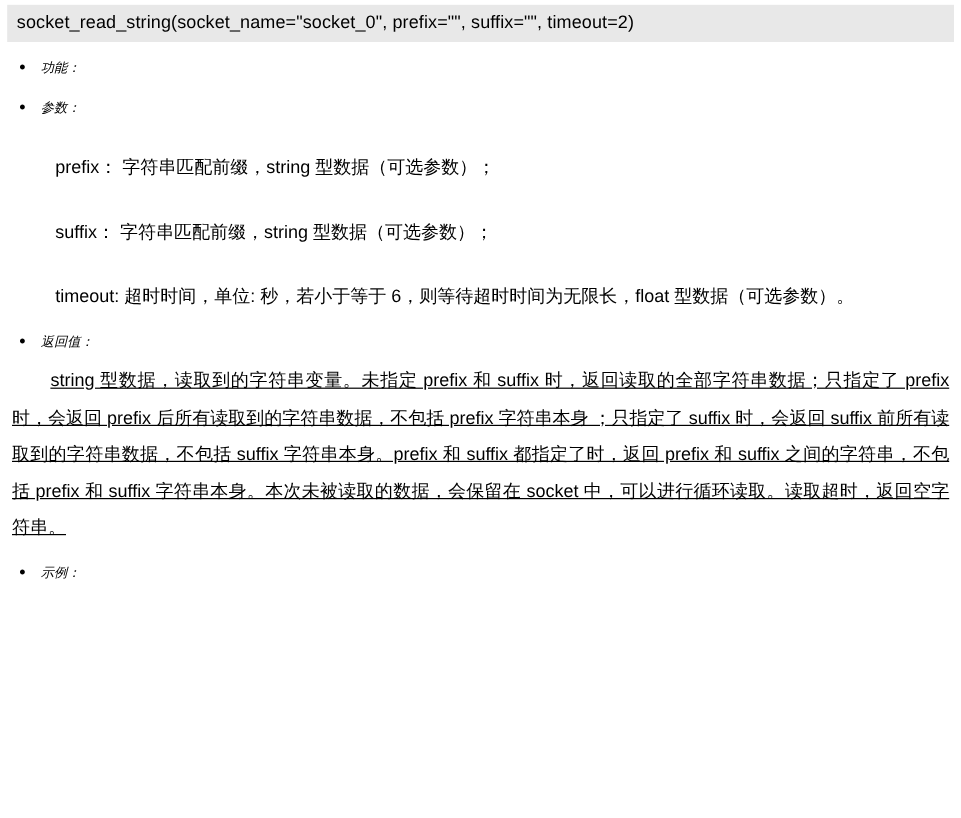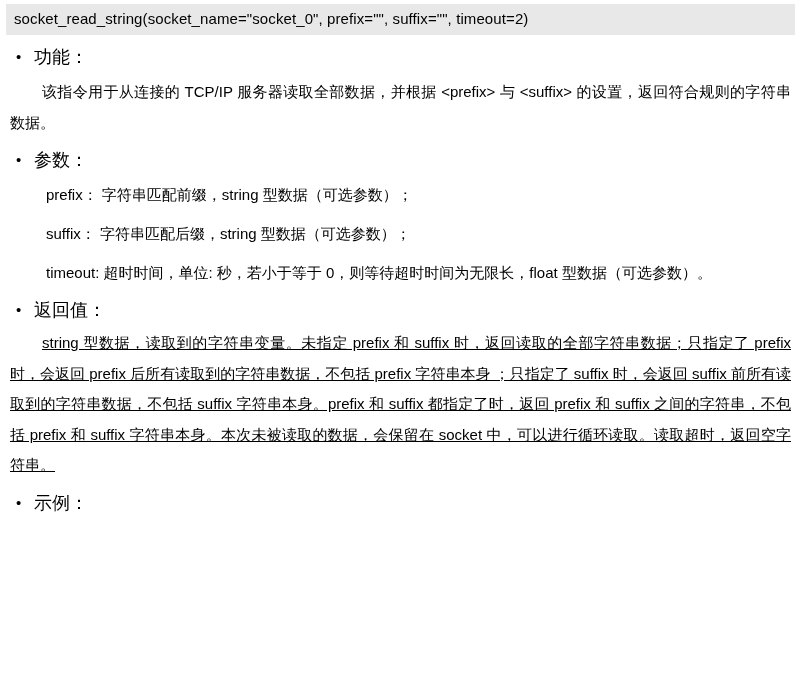--- a/index.html
+++ b/index.html
@@ -37,39 +37,40 @@
   }
   .bullet-dot {
     width: 18px;
     flex: 0 0 18px;
     font-size: 15px;
     line-height: 22px;
     text-align: left;
     padding-left: 2px;
   }
   .bullet-label {
-    font-size: 18px;
+    font-size: 11px;
     line-height: 22px;
+    font-style: italic;
   }
   .para {
     font-size: 15px;
     line-height: 30px;
     text-align: justify;
     text-justify: inter-ideograph;
     margin: 6px 10px 0 10px;
     padding: 0;
   }
   .para.indent {
     text-indent: 32px;
   }
   .para.indent2 {
     text-indent: 36px;
   }
   .para.block {
-    margin-top: 9px;
+    margin-top: 24px;
   }
   .para.desc {
     margin-top: 8px;
     line-height: 31px;
   }
   .para.ret {
     margin-top: 7px;
     line-height: 30.5px;
     text-decoration: underline;
   }
@@ -78,29 +79,28 @@
 <body>
 
 <div class="page">
 
   <div class="signature">socket_read_string(socket_name="socket_0", prefix="", suffix="", timeout=2)</div>
 
   <div class="bullet-row">
     <span class="bullet-dot">•</span>
     <span class="bullet-label">功能：</span>
   </div>
-  <div class="para indent desc">该指令用于从连接的 TCP/IP 服务器读取全部数据，并根据 &lt;prefix&gt; 与 &lt;suffix&gt; 的设置，返回符合规则的字符串数据。</div>
 
   <div class="bullet-row">
     <span class="bullet-dot">•</span>
     <span class="bullet-label">参数：</span>
   </div>
   <div class="para indent2 block">prefix： 字符串匹配前缀，string 型数据（可选参数）；</div>
-  <div class="para indent2 block">suffix： 字符串匹配后缀，string 型数据（可选参数）；</div>
-  <div class="para indent2 block">timeout: 超时时间，单位: 秒，若小于等于 0，则等待超时时间为无限长，float 型数据（可选参数）。</div>
+  <div class="para indent2 block">suffix： 字符串匹配前缀，string 型数据（可选参数）；</div>
+  <div class="para indent2 block">timeout: 超时时间，单位: 秒，若小于等于 6，则等待超时时间为无限长，float 型数据（可选参数）。</div>
 
   <div class="bullet-row">
     <span class="bullet-dot">•</span>
     <span class="bullet-label">返回值：</span>
   </div>
   <div class="para indent ret">string 型数据，读取到的字符串变量。未指定 prefix 和 suffix 时，返回读取的全部字符串数据；只指定了 prefix 时，会返回 prefix 后所有读取到的字符串数据，不包括 prefix 字符串本身 ；只指定了 suffix 时，会返回 suffix 前所有读取到的字符串数据，不包括 suffix 字符串本身。prefix 和 suffix 都指定了时，返回 prefix 和 suffix 之间的字符串，不包括 prefix 和 suffix 字符串本身。本次未被读取的数据，会保留在 socket 中，可以进行循环读取。读取超时，返回空字符串。</div>
 
   <div class="bullet-row">
     <span class="bullet-dot">•</span>
     <span class="bullet-label">示例：</span>

